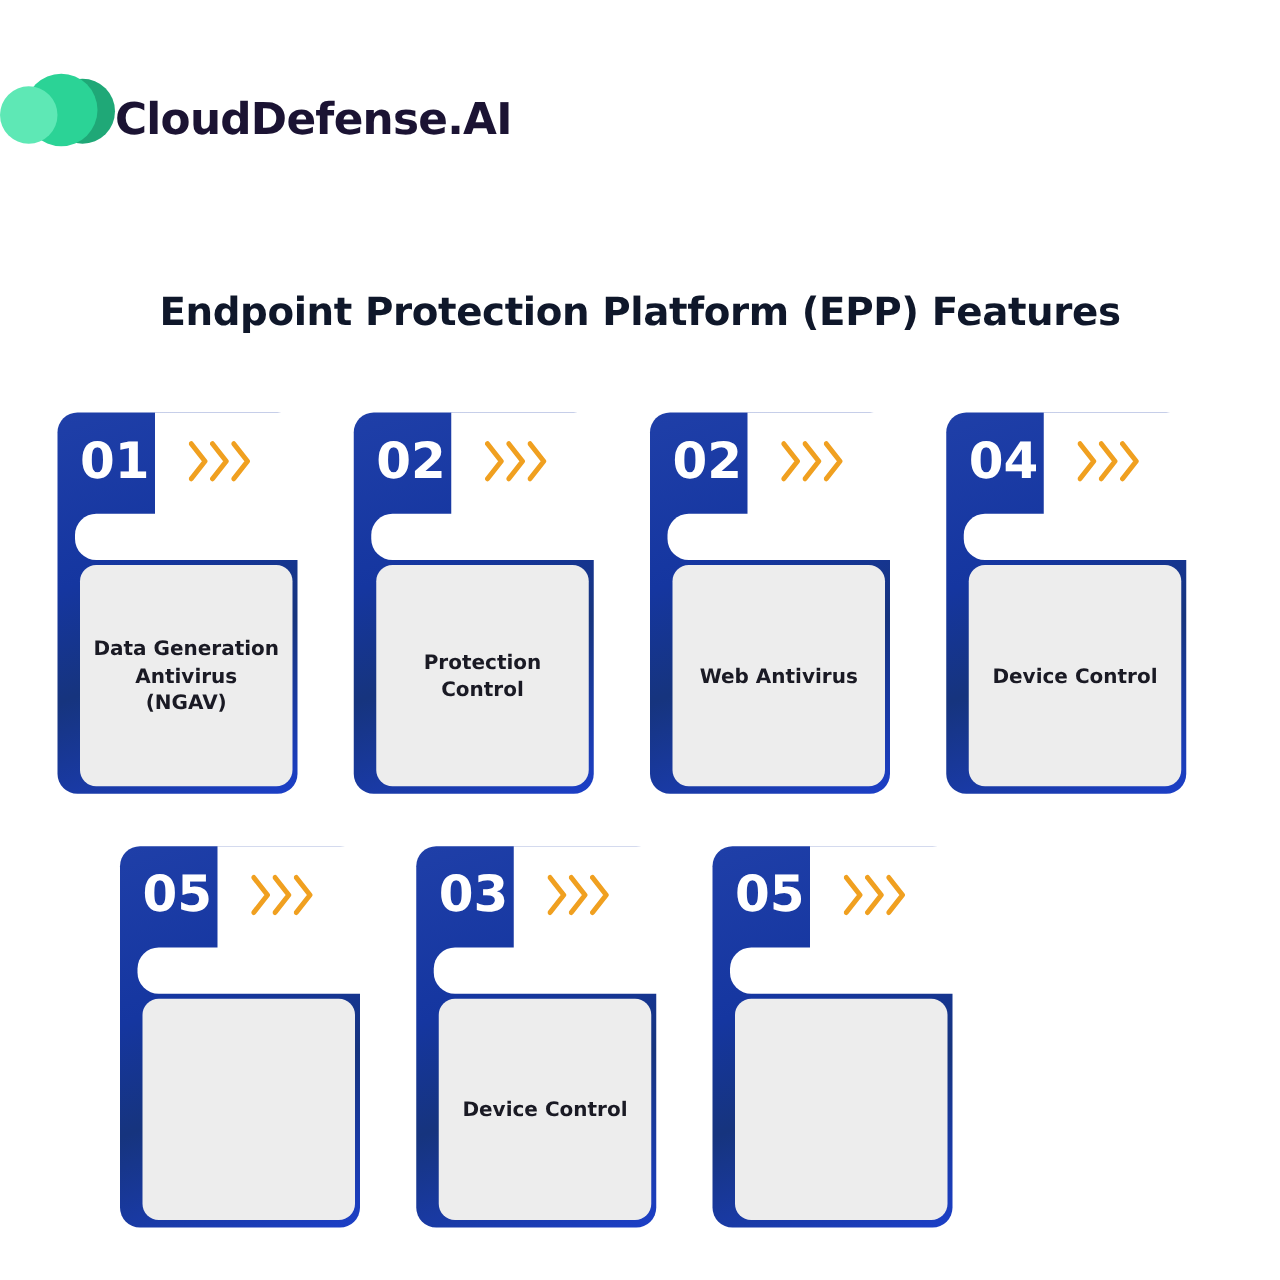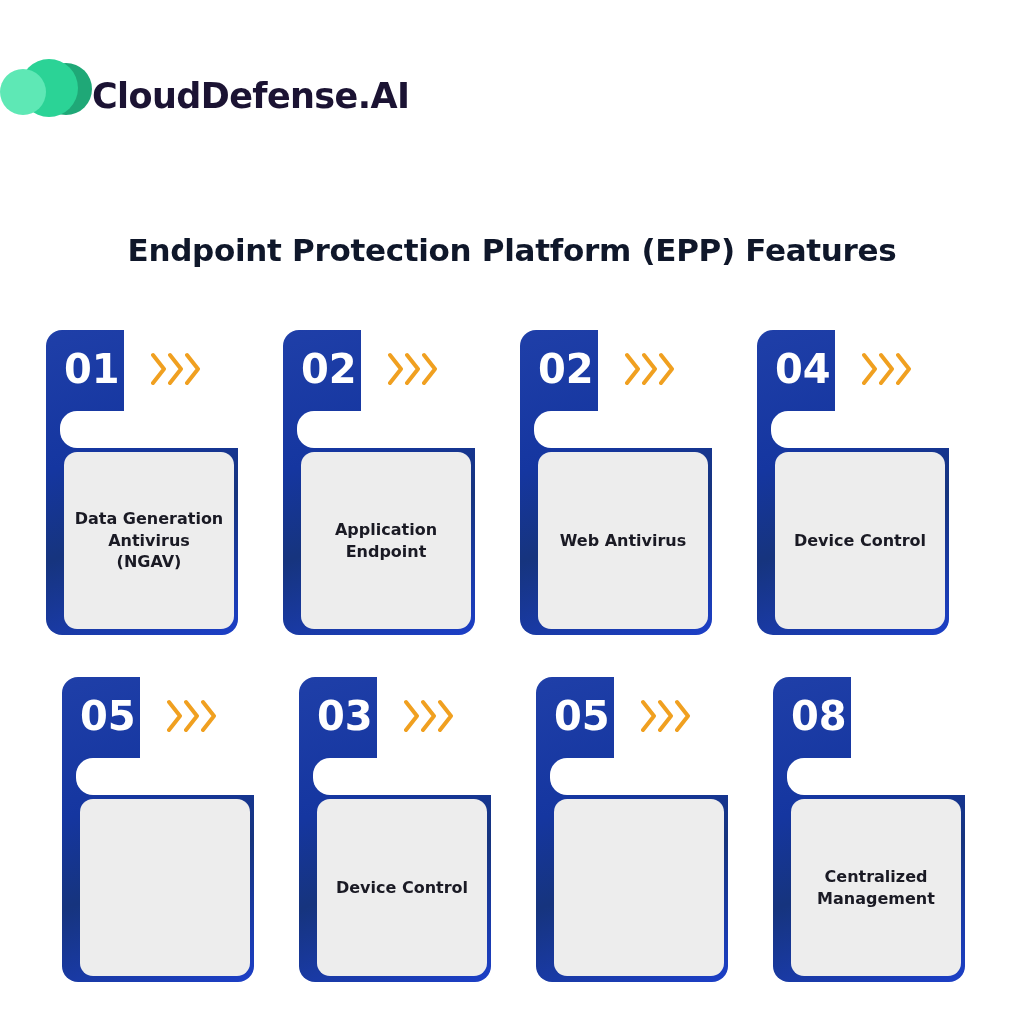--- a/index.html
+++ b/index.html
@@ -82,21 +82,21 @@
     top: 330px;
     left: 0;
     width: 1024px;
   }
   .row {
     display: flex;
     position: relative;
     height: 305px;
   }
   .row-1 { padding-left: 46px; }
-  .row-2 { padding-left: 62px; margin-top: 42px; }
+  .row-2 { padding-left: 62px; margin-top: 42px; margin-left: 34px; }
   .row > .card-slot { width: 237px; position: relative; }
 
   
   .card {
     position: relative;
     width: 192px;
     height: 305px;
   }
 
   
@@ -234,21 +234,21 @@
         </div>
       </div>
 
       <div class="card-slot">
         <div class="card">
           <div class="card-body"></div>
           <div class="card-gap-right"></div>
           <div class="card-notch"></div>
           <div class="card-sheet"></div>
           <div class="card-number">02</div>
-          <div class="card-label">Application Endpoint</div>
+          <div class="card-label">Protection Control</div>
         </div>
         <div class="chevrons">
           <span class="chev">
               <svg width="16" height="34" viewBox="0 0 16 34">
                 <path d="M2 3 L13 17 L2 31" fill="none" stroke="#F0A020" stroke-width="4" stroke-linecap="round" stroke-linejoin="round"></path>
               </svg>
             </span>
           <span class="chev">
               <svg width="16" height="34" viewBox="0 0 16 34">
                 <path d="M2 3 L13 17 L2 31" fill="none" stroke="#F0A020" stroke-width="4" stroke-linecap="round" stroke-linejoin="round"></path>
@@ -397,27 +397,17 @@
               </svg>
             </span>
           <span class="chev">
               <svg width="16" height="34" viewBox="0 0 16 34">
                 <path d="M2 3 L13 17 L2 31" fill="none" stroke="#F0A020" stroke-width="4" stroke-linecap="round" stroke-linejoin="round"></path>
               </svg>
             </span>
         </div>
       </div>
 
-      <div class="card-slot">
-        <div class="card">
-          <div class="card-body"></div>
-          <div class="card-gap-right"></div>
-          <div class="card-notch"></div>
-          <div class="card-sheet"></div>
-          <div class="card-number">08</div>
-          <div class="card-label">Centralized Management</div>
-        </div>
-      </div>
 
     </div>
   </div>
 
 </div>
 
 </body></html>

